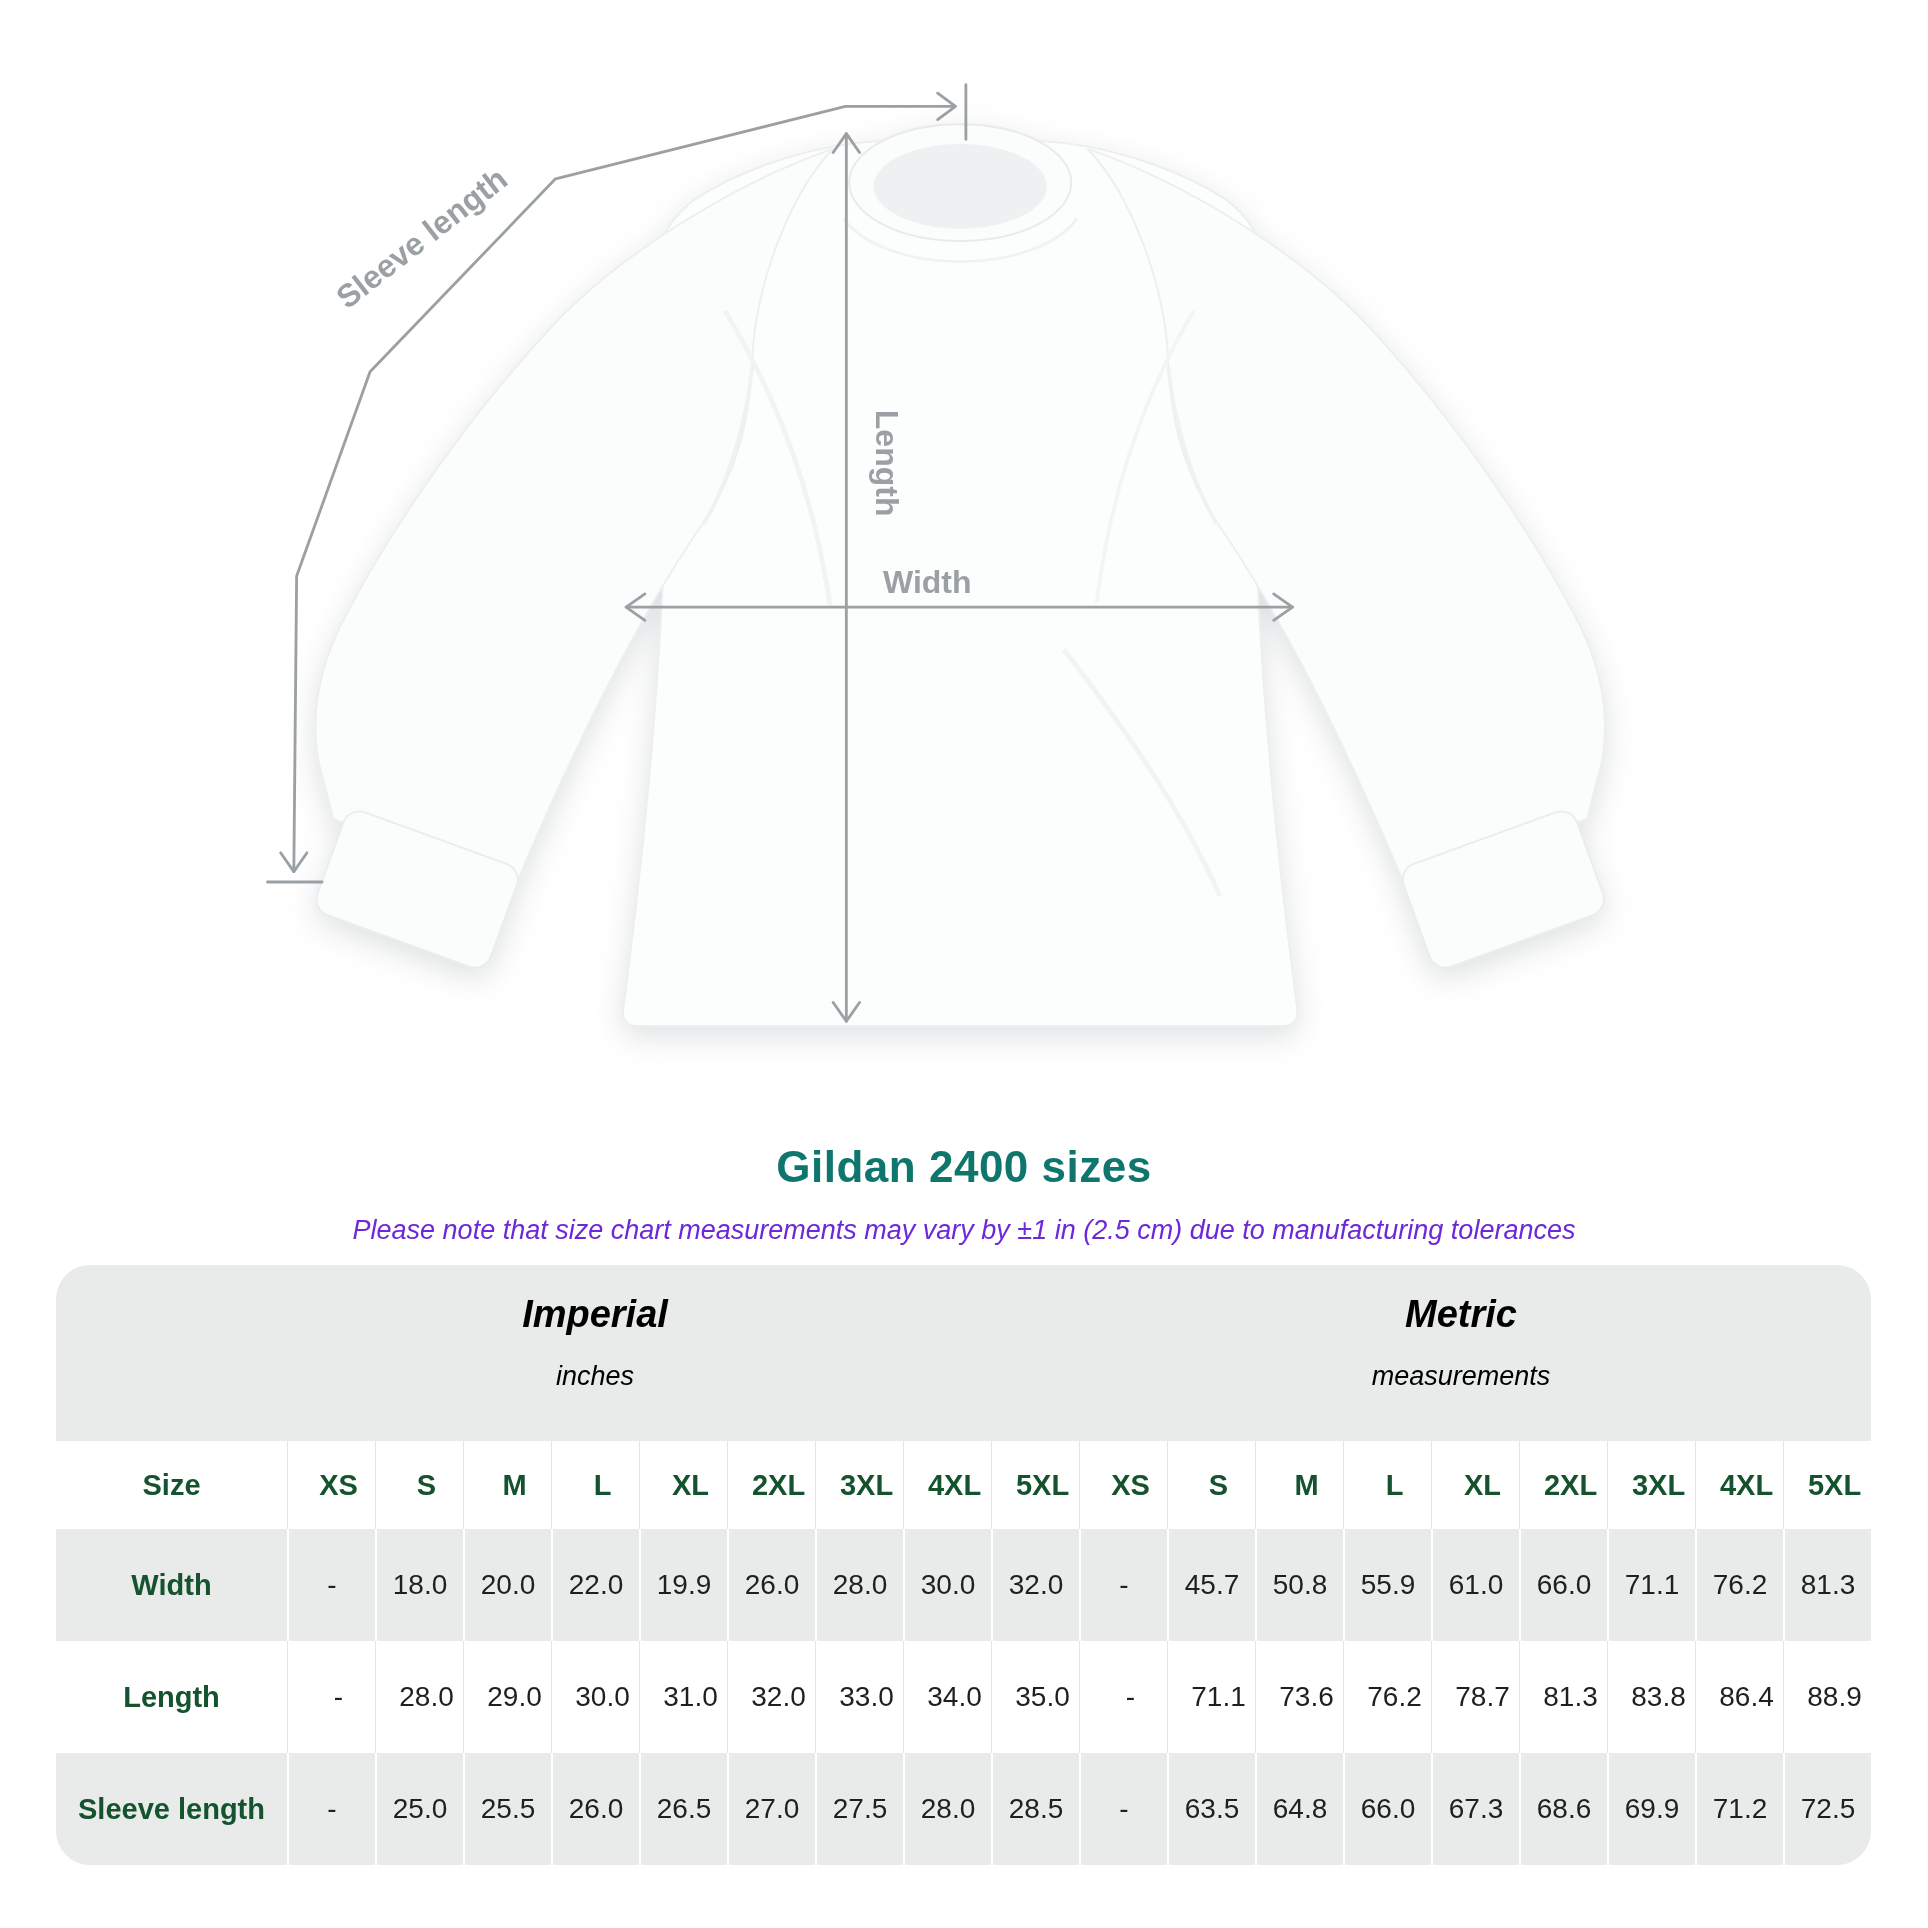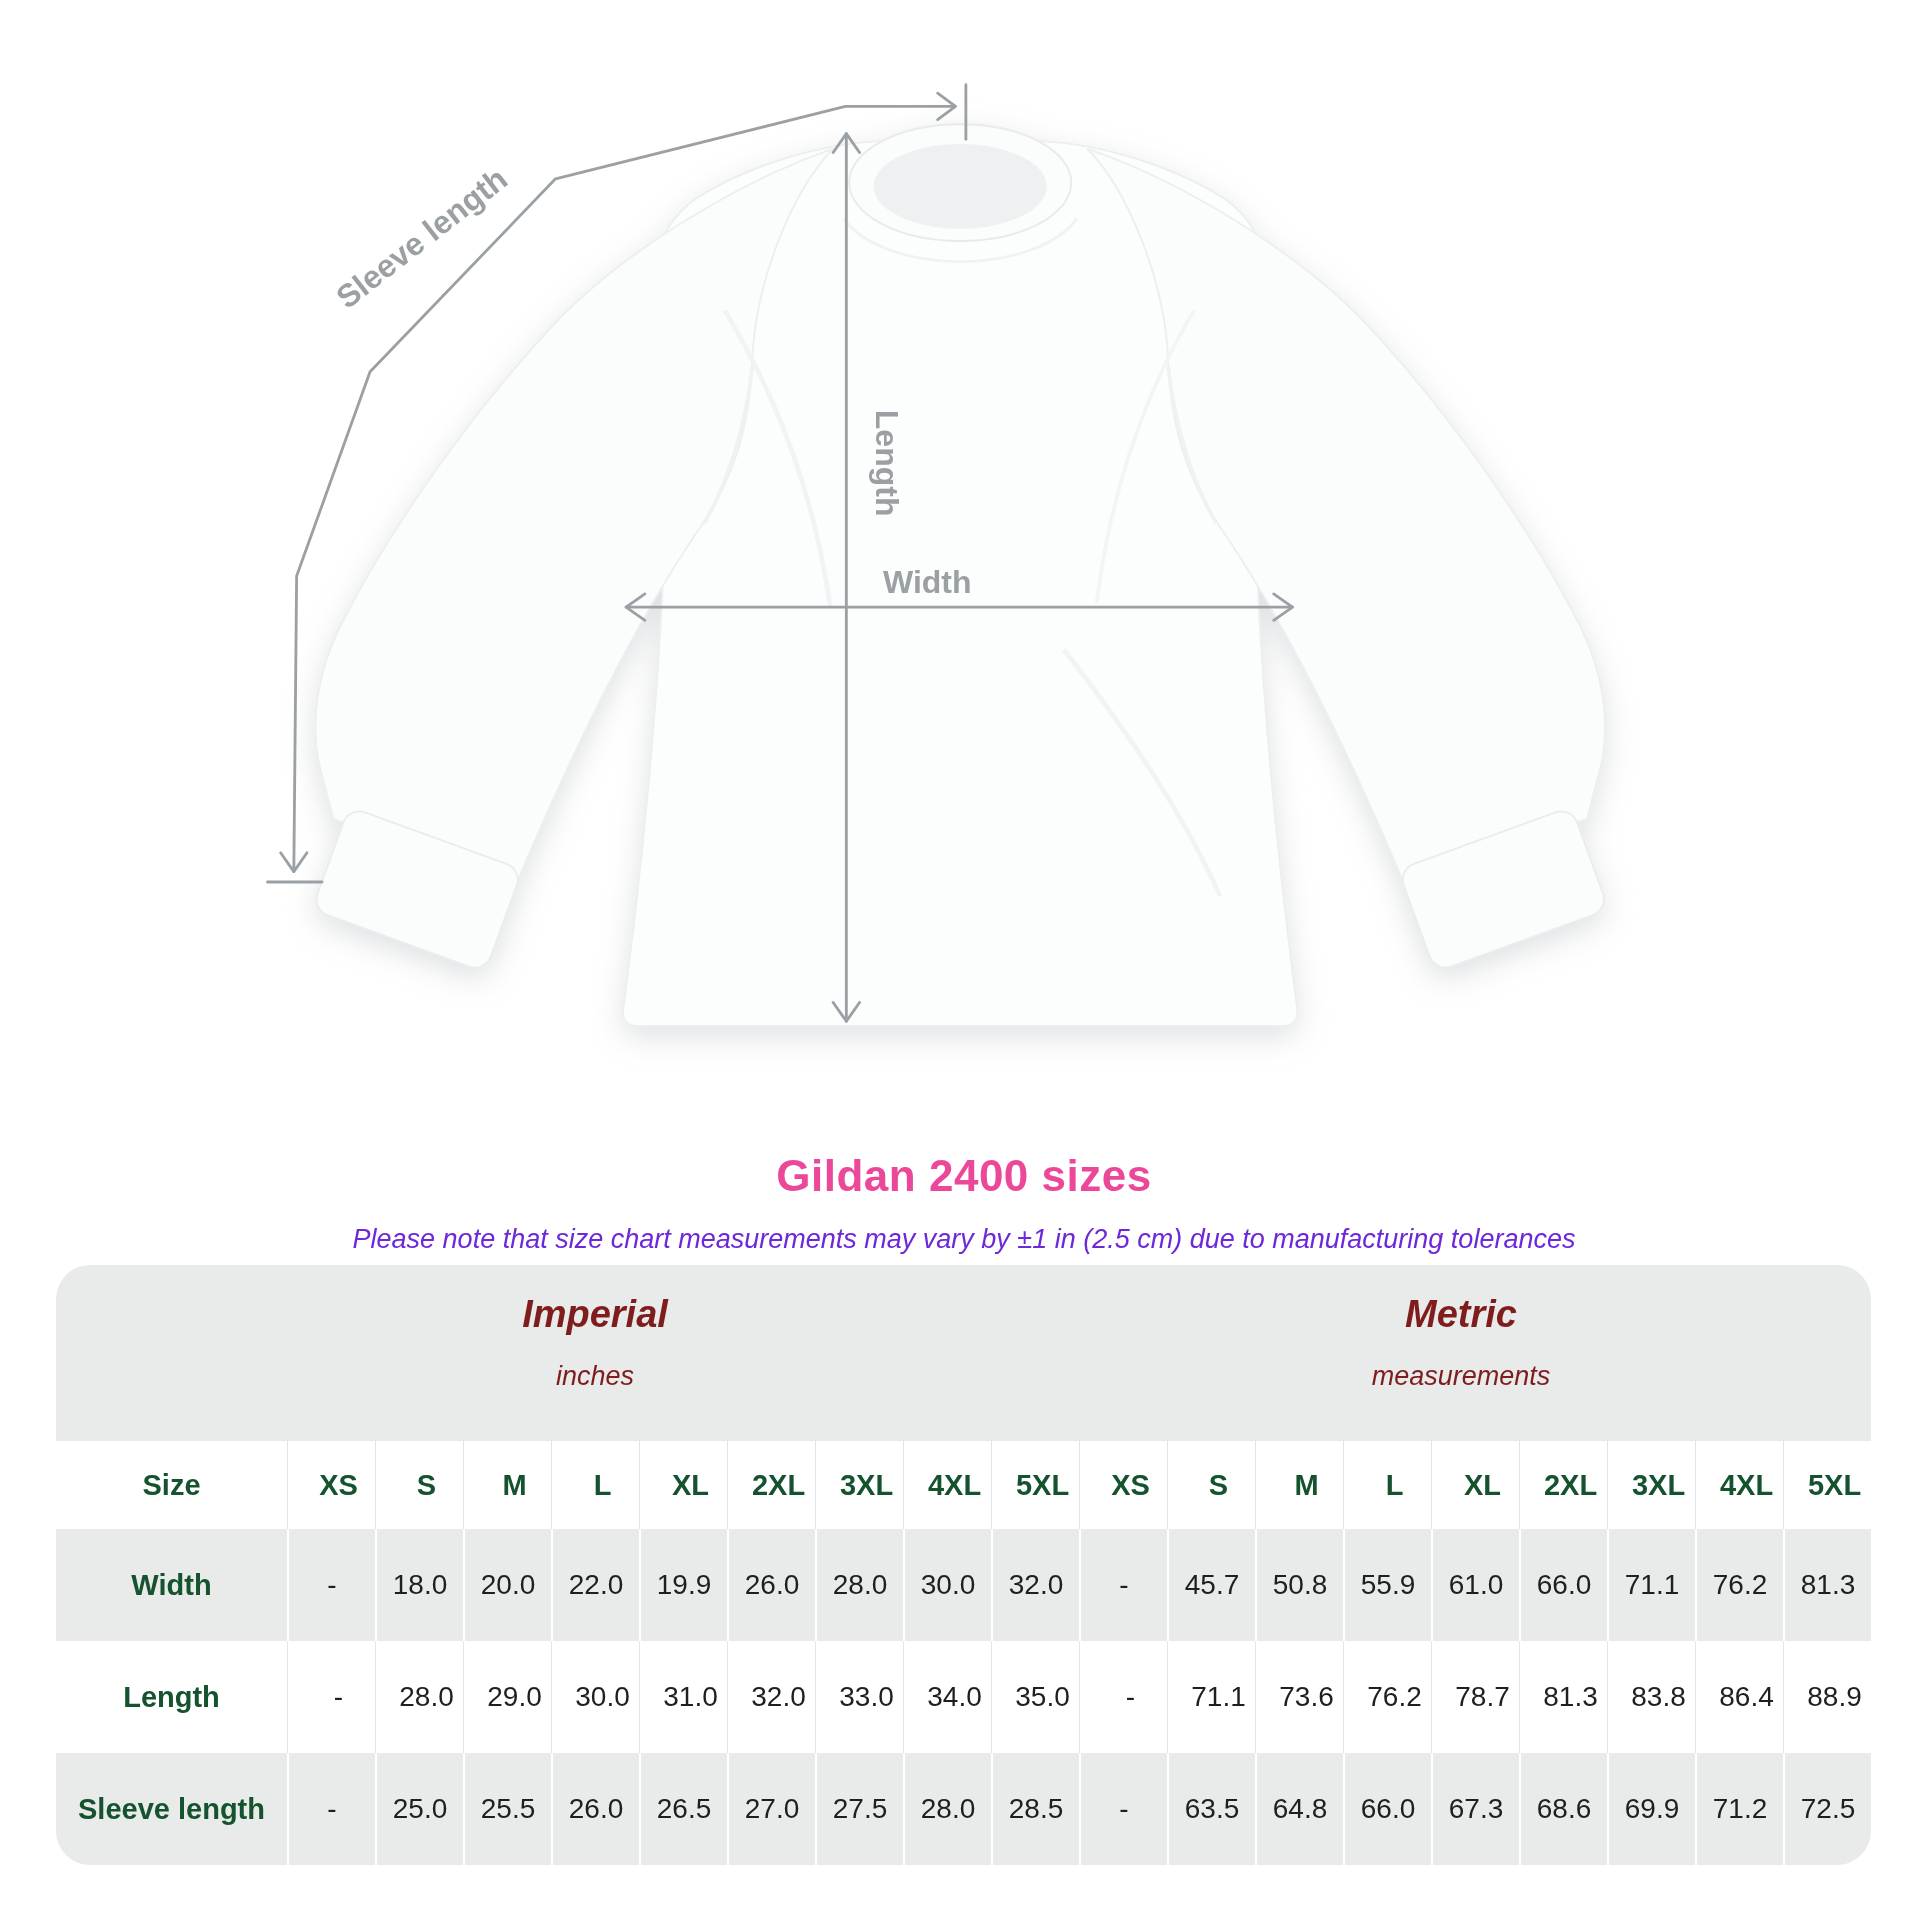--- a/index.html
+++ b/index.html
@@ -5,30 +5,30 @@
   html,body { margin:0; padding:0; background:#ffffff; }
   .page {
     position:relative; width:1928px; height:1928px; background:#ffffff;
     font-family:"Liberation Sans", sans-serif; overflow:hidden;
   }
 
   .diagram-svg { position:absolute; left:0; top:0; }
 
   
   .heading { position:absolute; left:0; top:1139px; width:1928px; text-align:center; }
-  .title { margin:12px; font-size:44px; font-weight:700; color:#ec4899; letter-spacing:0.5px; }
+  .title { margin:3px; font-size:44px; font-weight:700; color:#0f766e; letter-spacing:0.5px; }
   .subtitle { margin:22.6px 0 0; font-size:27px; font-style:italic; color:#6d28d9; }
 
   
   .size-table {
     position:absolute; left:56px; top:1265px; width:1815px;
     border-radius:34px; overflow:hidden; background:#ffffff;
   }
   .unit-band { position:relative; height:176px; background:#e9eaea; }
-  .unit-group { position:absolute; top:28px; transform:translateX(-50%); text-align:center; color:#7f1d1d; }
+  .unit-group { position:absolute; top:28px; transform:translateX(-50%); text-align:center; color:#000000; }
   .unit-group.imperial { left:539px; }
   .unit-group.metric   { left:1405px; }
   .unit-name { font-size:38px; font-weight:700; font-style:italic; }
   .unit-sub  { margin-top:25px; font-size:27px; font-style:italic; }
 
   .trow { display:grid; grid-template-columns:231px repeat(18, 1fr); }
   .trow.header { height:88px;  background:#ffffff; }
   .trow.data   { height:112px; }
   .trow.gray   { background:#e9eaea; }
   .trow.white  { background:#ffffff; }

